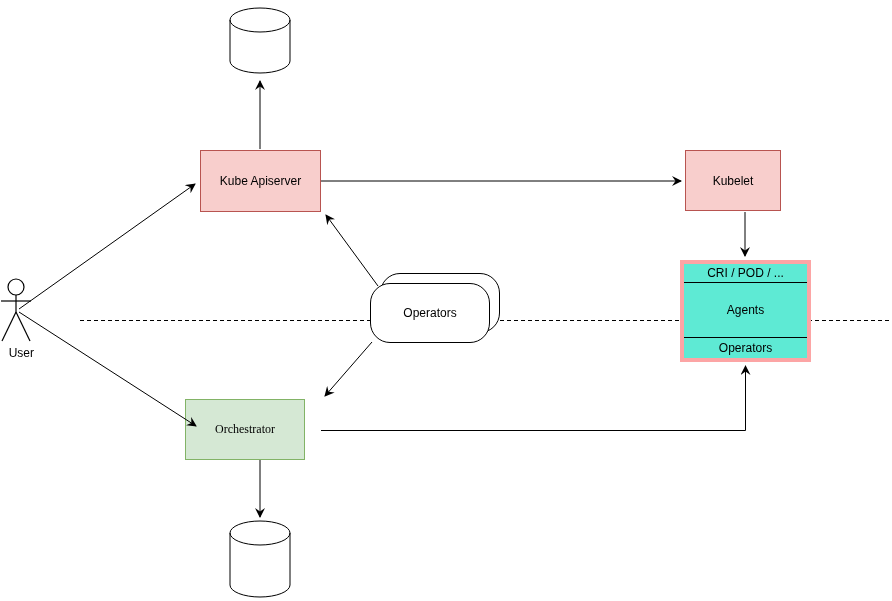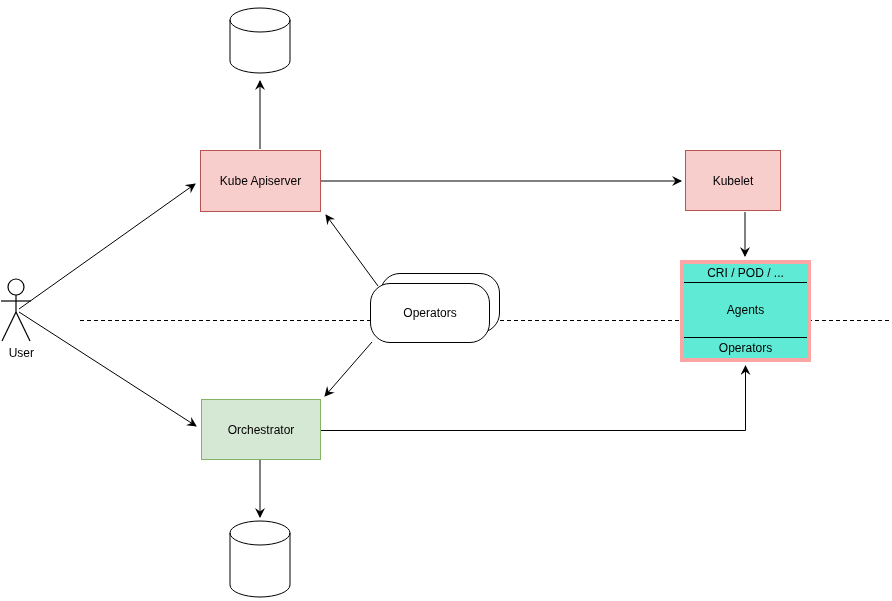--- a/index.html
+++ b/index.html
@@ -42,21 +42,21 @@
     background: #d5e8d4;
     border: 1px solid #82b366;
   }
   .plain-round {
     background: #ffffff;
     border: 1px solid #000000;
     border-radius: 20px;
   }
   #kube-apiserver { left: 200px; top: 150px; width: 121px; height: 62px; }
   #kubelet        { left: 685px; top: 150px; width: 96px; height: 61px; }
-  #orchestrator   { left: 201px; top: 399px; width: 120px; height: 61px; }
+  #orchestrator   { left: 185px; top: 399px; width: 120px; height: 61px; font-family: Liberation Serif, serif; }
   #operators-back  { left: 380px; top: 273px; width: 120px; height: 60px; }
   #operators-front { left: 370px; top: 283px; width: 120px; height: 60px; }
   #agents-stack {
     position: absolute;
     left: 680px; top: 260px; width: 131px; height: 102px;
     box-sizing: border-box;
     background: #5eead4;
     border: 4px solid #fca5a5;
     display: flex;
     flex-direction: column;

